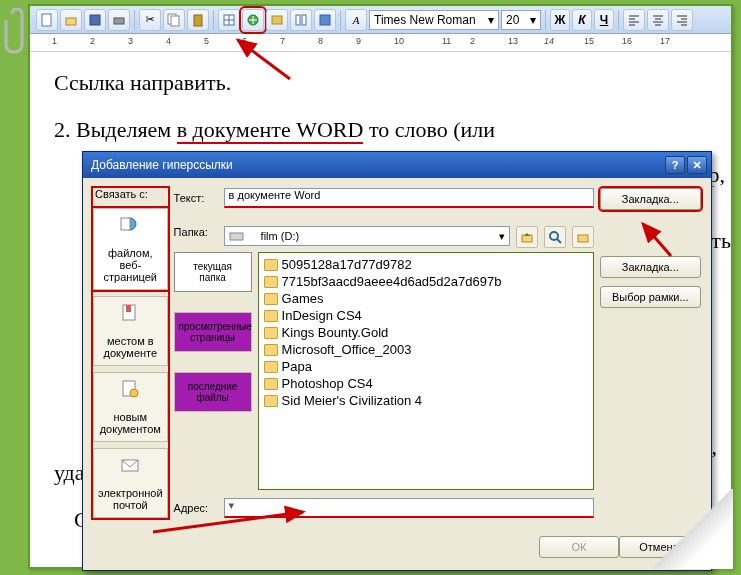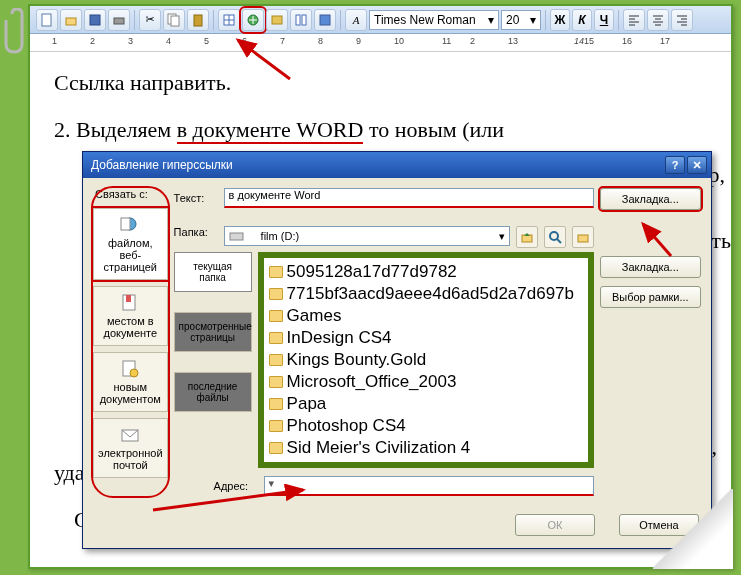--- a/index.html
+++ b/index.html
@@ -94,27 +94,26 @@
     background: linear-gradient(#6fa3e8,#2a5db0);
     border:1px solid #1a3f7d; border-radius:2px;
     color:#fff; font-size:11px; text-align:center; line-height:16px;
     font-weight:bold;
   }
   .dlg-body { padding:10px; display:flex; gap:6px; position:relative; }
   .link-col {
     width:78px;
     display:flex; flex-direction:column; gap:6px;
     outline:2px solid #c00;
-    border-radius:20px;
   }
   .link-col .lbl { font-size:11px; text-align:left; padding:0 2px 2px; }
   .link-item {
     border:1px solid #c0bca8; background:#f6f4e8;
     text-align:center; padding:6px 2px;
-    display:flex; flex-direction:column; align-items:center; gap:2px;
+    display:flex; flex-direction:column; align-items:center; gap:12px;
   }
   .link-item.selected { outline:2px solid #c00; background:#fff; }
   .link-item .ic { width:22px; height:20px; }
   .mid {
     flex: 0 0 420px;
     display:flex; flex-direction:column; gap:4px;
   }
   .row { display:flex; align-items:center; gap:6px; }
   .row label { width:44px; font-size:11px; }
   .txt {
@@ -124,37 +123,37 @@
   .txt.redline { border-bottom:2px solid #c00; }
   .folder-row { display:flex; align-items:flex-start; gap:6px; margin-top:14px; }
   .folder-sel {
     flex:1; height:20px; background:#fff; border:1px solid #7f9db9;
     display:flex; align-items:center; padding:0 4px; font-size:11px;
   }
   .mini { width:22px; height:22px; border:1px solid #c0bca8; background:#f6f4e8;
           display:flex; align-items:center; justify-content:center; border-radius:2px; }
   .browse-row { display:flex; gap:6px; flex:1; min-height:160px; }
   .browse-tabs { width:78px; display:flex; flex-direction:column; gap:20px; }
-  .btab { border:1px solid #c0bca8; background:#737373; padding:8px 4px; text-align:center; font-size:10px; }
+  .btab { border:1px solid #c0bca8; background:#a21caf; padding:8px 4px; text-align:center; font-size:10px; }
   .btab.sel { background:#fff; border-color:#888; }
   .file-list {
-    flex:1; background:#fff; border:6px solid #4d7c0f;
-    padding:3px; overflow:auto; font-size:17px;
+    flex:1; background:#fff; border:1px solid #4d7c0f;
+    padding:3px; overflow:auto; font-size:13px;
   }
   .file-item { display:flex; align-items:center; gap:4px; padding:1px 2px; }
   .file-item .fi { width:14px; height:12px; background:#f5d47a; border:1px solid #c9a030; border-radius:1px; }
   .right-col { width:106px; display:flex; flex-direction:column; gap:8px; align-items:stretch; }
   .dbtn {
     height:22px; background:linear-gradient(#fdfdfb,#ece9d8);
     border:1px solid #919b84; border-radius:3px; font-size:11px;
     display:flex; align-items:center; justify-content:center;
   }
   .dbtn.red { outline:2px solid #c00; }
   .dlg-footer {
-    display:flex; justify-content:flex-end; gap:24px;
+    display:flex; justify-content:flex-end; gap:0;
     padding:8px 12px 12px;
     align-items:center;
   }
   .dbtn.wide { width:80px; }
   .dbtn.disabled { color:#999; }
   .arrow-red {
     position:absolute; pointer-events:none;
   }
   
   .curl {
@@ -286,39 +285,39 @@
       <span class="ruler-mark" style="left: 136px;">4</span>
       <span class="ruler-mark" style="left: 174px;">5</span>
       <span class="ruler-mark" style="left: 212px;">6</span>
       <span class="ruler-mark" style="left: 250px;">7</span>
       <span class="ruler-mark" style="left: 288px;">8</span>
       <span class="ruler-mark" style="left: 326px;">9</span>
       <span class="ruler-mark" style="left: 364px;">10</span>
       <span class="ruler-mark" style="left: 412px;">11</span>
       <span class="ruler-mark" style="left: 440px;">2</span>
       <span class="ruler-mark" style="left: 478px;">13</span>
-      <span class="ruler-mark" style="left: 544px; font-style: italic;">14</span>
+      <span class="ruler-mark" style="left: 514px; font-style: italic;">14</span>
       <span class="ruler-mark" style="left: 554px;">15</span>
       <span class="ruler-mark" style="left: 592px;">16</span>
       <span class="ruler-mark" style="left: 630px;">17</span>
     </div>
 
   <svg class="arrow-red" style="top:28px; left:190px;" width="80" height="50">
     <defs>
         <marker id="ah1" markerWidth="8" markerHeight="8" refX="6" refY="3" orient="auto">
           <path d="M0,0 L7,3 L0,6 Z" fill="#c00"></path>
         </marker>
       </defs>
     <line x1="70" y1="45" x2="18" y2="6" stroke="#c00" stroke-width="3" marker-end="url(#ah1)"></line>
   </svg>
 
   <div class="doc">
     <div>Ссылка направить.</div>
     <div style="margin-top:14px;">
-      <span>2. Выделяем </span><span class="underline-red">в документе WORD</span><span> то новым (или</span>
+      <span>2. Выделяем </span><span class="underline-red">в документе WORD</span><span> то слово (или</span>
     </div>
 
     <div style="position:absolute; top:106px; right:6px;">р,</div>
     <div style="position:absolute; top:140px; right:22px;">е</div>
     <div style="position:absolute; top:172px; right:0px;">вить</div>
     <div style="position:absolute; top:378px; right:14px;">а,</div>
 
     <div style="margin-top:310px;"><span>уда</span><span> мы хотим направить читателя (например на сайт …).</span></div>
     <div style="margin-top:14px; padding-left:20px;">Справа есть ещё поле «Подсказка», в которое можете</div>
   </div>
@@ -434,21 +433,21 @@
             <div class="file-item">
                 <span class="fi"></span>
                 <span>Photoshop CS4</span>
               </div>
             <div class="file-item">
                 <span class="fi"></span>
                 <span>Sid Meier's Civilization 4</span>
               </div>
           </div>
         </div>
-        <div class="row" style="margin-top:4px;margin-left:40px;">
+        <div class="row" style="margin-top:4px;">
           <label>Адрес:</label>
           <div class="txt redline"><span></span><span style="margin-left:auto; color:#555;">▾</span></div>
         </div>
 
         <svg class="arrow-red" style="bottom:-8px; left:60px;" width="170" height="30">
           <defs>
               <marker id="ah3" markerWidth="8" markerHeight="8" refX="6" refY="3" orient="auto">
                 <path d="M0,0 L7,3 L0,6 Z" fill="#c00"></path>
               </marker>
             </defs>

